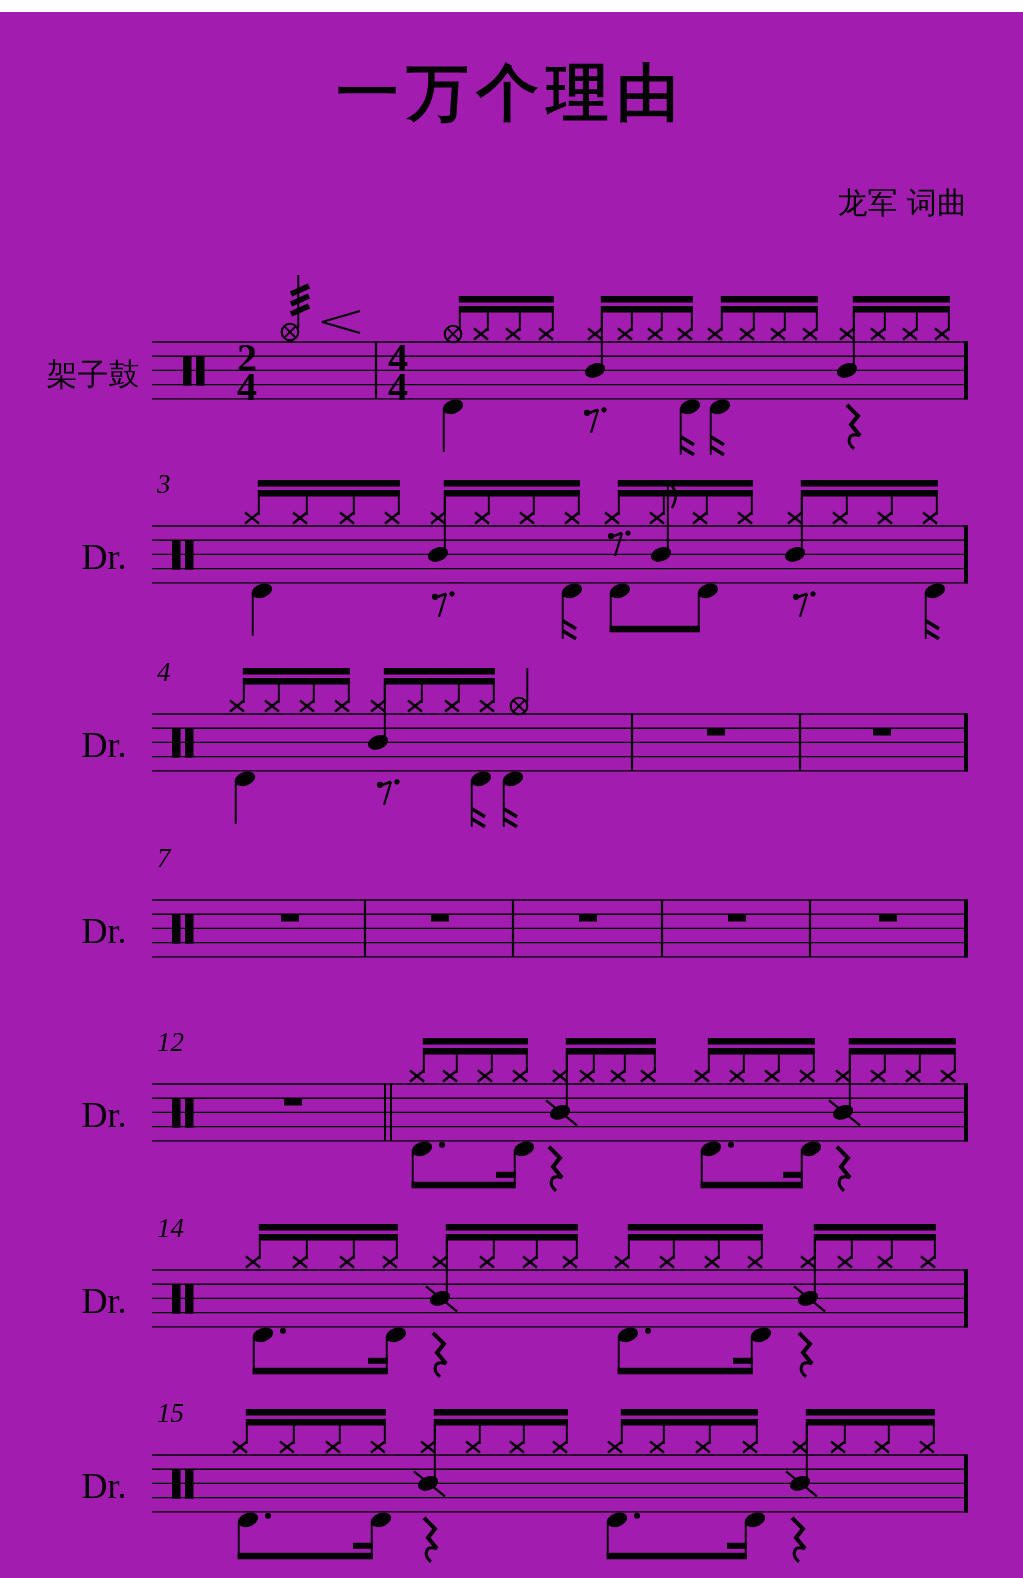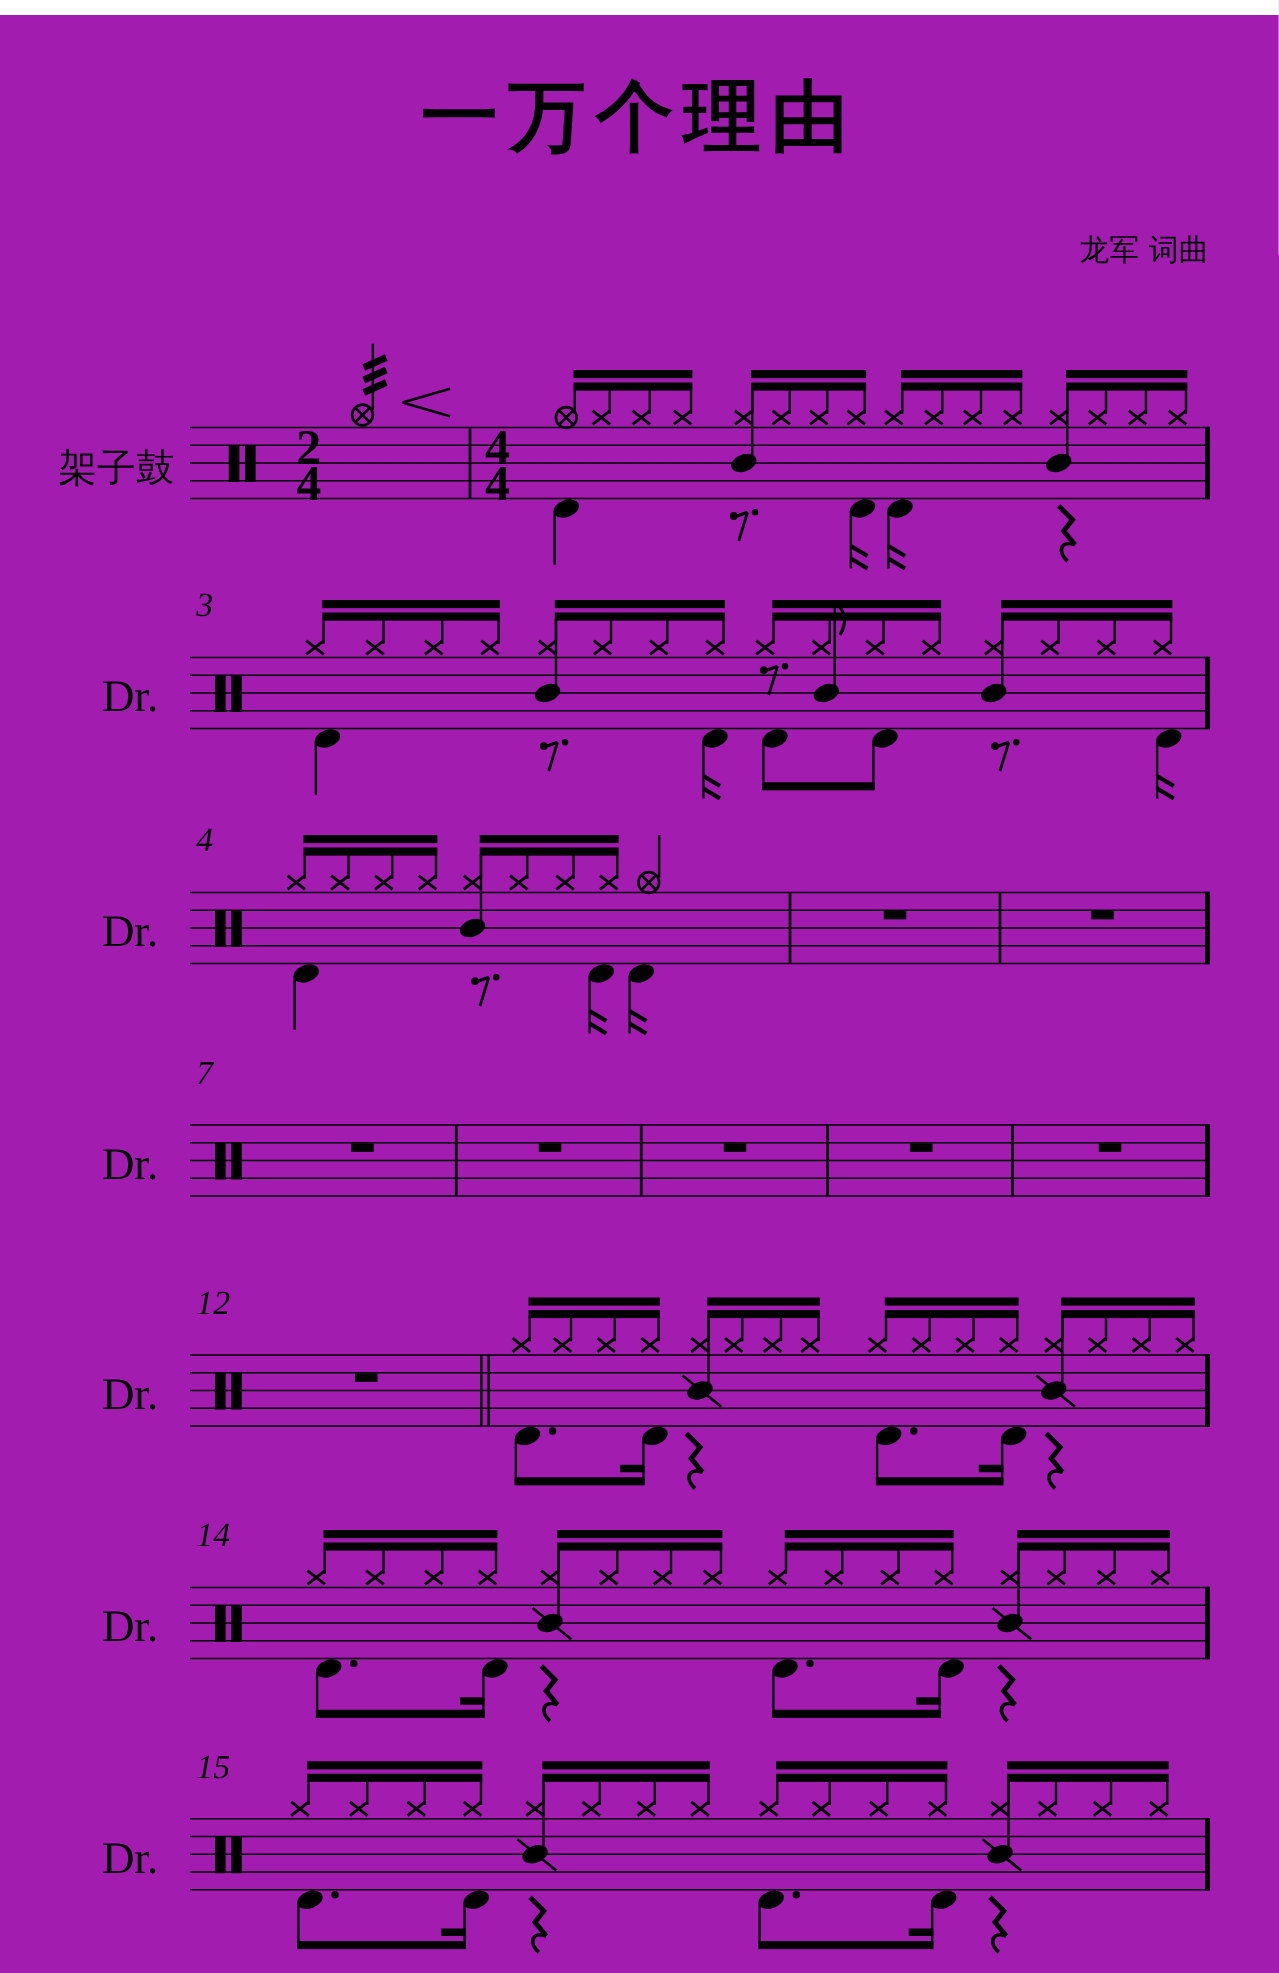--- a/index.html
+++ b/index.html
@@ -1,21 +1,21 @@
 <!DOCTYPE html>
 <html><head>
 <meta charset="utf-8">
 <style>
   html,body{margin:0;padding:0;background:#ffffff;}
   .page{position:relative;width:1023px;height:1578px;background:#a21caf;overflow:hidden;
         font-family:"Liberation Serif",serif;margin-top:12px;}
   .title{position:absolute;top:50px;left:0;width:100%;text-align:center;
          font-size:62px;font-weight:700;letter-spacing:8px;color:#000;
          font-family:"DejaVu Sans",sans-serif;line-height:1;}
-  .credit{position:absolute;top:176px;right:56px;font-size:24px;color:#000;
+  .credit{position:absolute;top:176px;right:56px;font-size:30px;color:#000;
           font-family:"DejaVu Sans",sans-serif;line-height:1;}
   svg.score{position:absolute;left:0;top:0;}
 </style>
 </head>
 <body>
 
 <div class="page">
   <div class="title">一万个理由</div>
   <div class="credit">龙军 词曲</div>
   <svg class="score" id="score-svg" width="1023" height="1578" viewBox="0 0 1023 1578">

